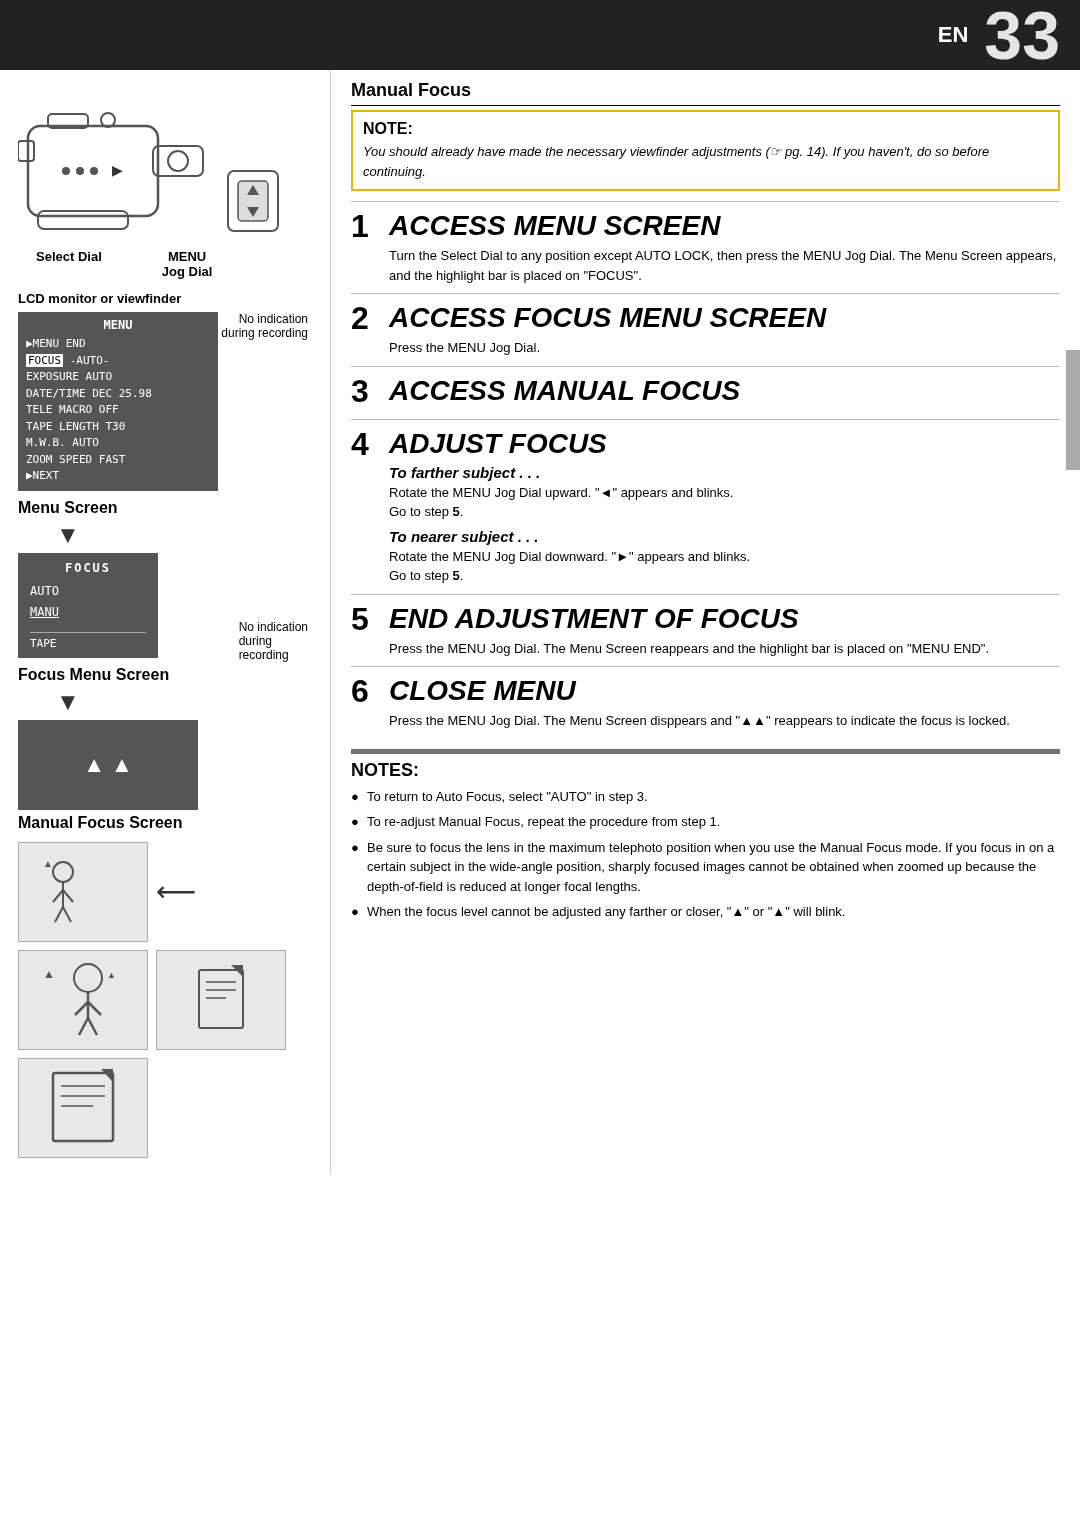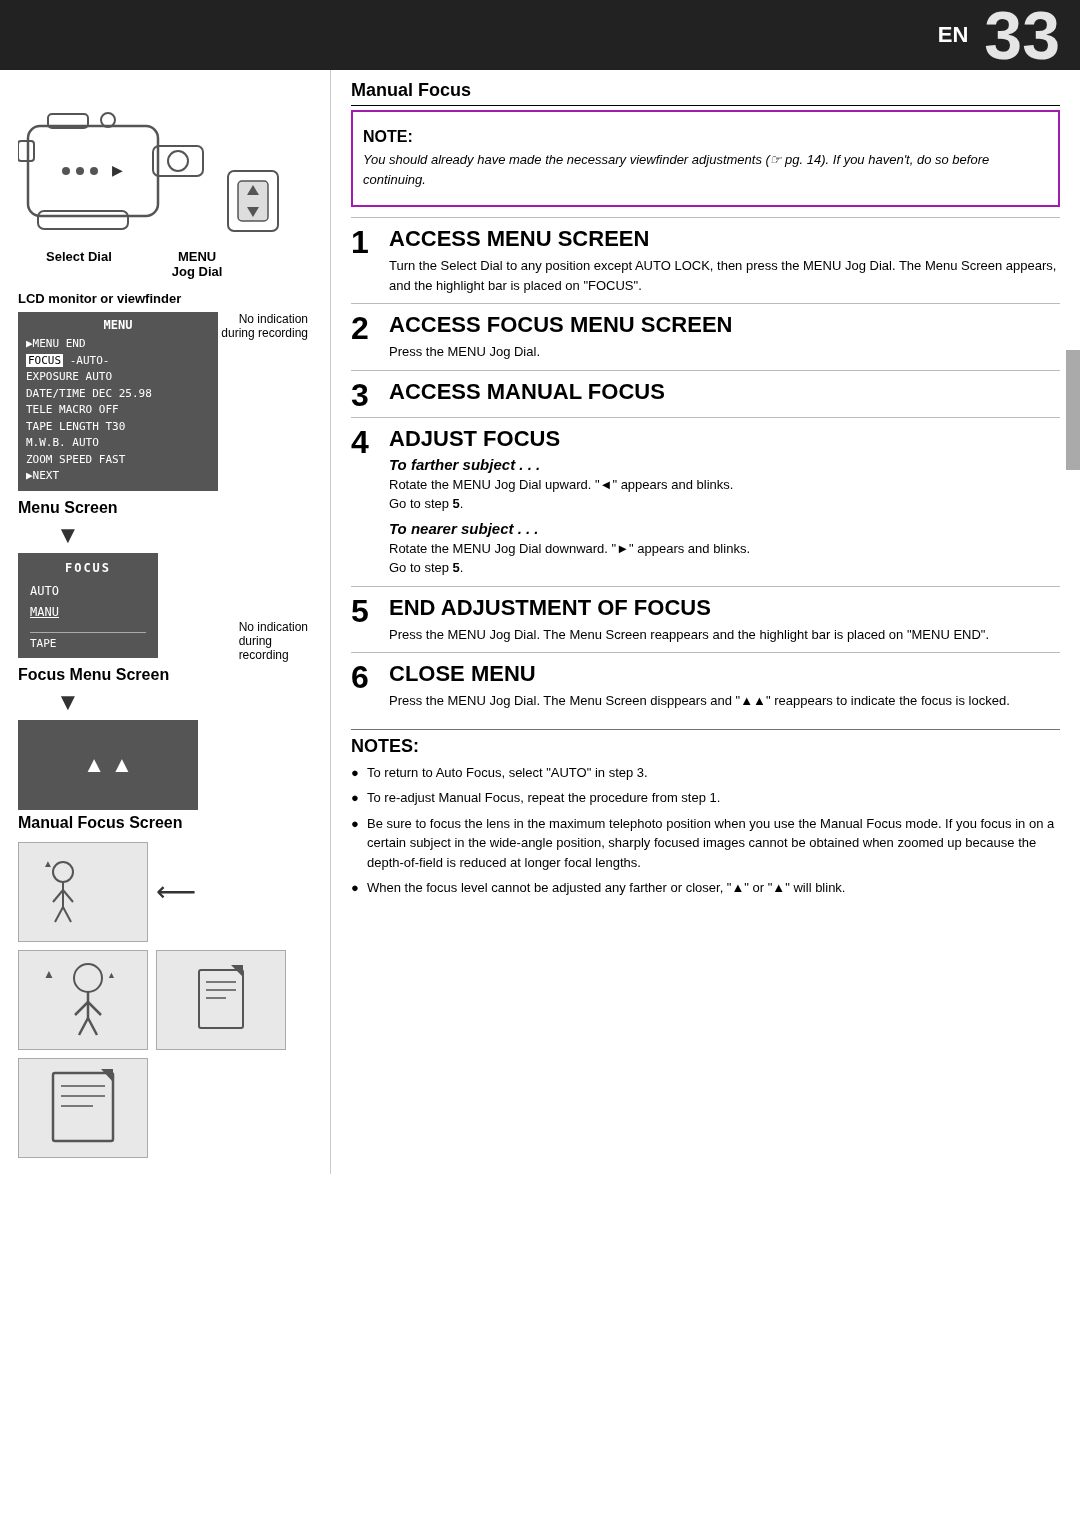--- a/index.html
+++ b/index.html
@@ -56,21 +56,21 @@
       display: flex;
       align-items: flex-end;
       gap: 10px;
       margin-bottom: 8px;
     }
 
     .select-dial-labels {
       display: flex;
       gap: 60px;
       margin-bottom: 12px;
-      margin-left: 28px;
+      margin-left: 18px;
     }
     .select-dial-labels span {
       font-size: 13px;
       font-weight: bold;
     }
 
     .section-title-small {
       font-size: 13px;
       font-weight: bold;
       margin-bottom: 6px;
@@ -195,22 +195,22 @@
 
     .manual-focus-title {
       font-size: 18px;
       font-weight: bold;
       margin-bottom: 4px;
       padding-bottom: 4px;
       border-bottom: 1px solid #000;
     }
 
     .note-box {
-      border: 2px solid #a21caf;
-      padding: 16px 10px;
+      border: 2px solid #eab308;
+      padding: 8px 10px;
       margin-bottom: 10px;
     }
     .note-title {
       font-size: 16px;
       font-weight: bold;
       margin-bottom: 4px;
     }
     .note-body {
       font-style: italic;
       font-size: 13px;
@@ -230,40 +230,41 @@
       min-width: 30px;
       line-height: 1;
       padding-top: 8px;
       font-family: Arial, sans-serif;
     }
     .step-content {
       flex: 1;
       padding: 8px 0;
     }
     .step-heading {
-      font-size: 22px;
+      font-size: 28px;
       font-weight: bold;
       font-family: Arial, sans-serif;
       margin-bottom: 4px;
       text-transform: uppercase;
+      font-style: italic;
     }
     .step-body {
       font-size: 13px;
       line-height: 1.5;
     }
     .step-body-italic {
       font-size: 15px;
       font-style: italic;
       font-weight: bold;
       margin-bottom: 2px;
     }
 
     .notes-section {
       margin-top: 10px;
-      border-top: 1px solid #737373;
+      border-top: 5px solid #737373;
       padding-top: 6px;
     }
     .notes-title {
       font-size: 18px;
       font-weight: bold;
       margin-bottom: 6px;
     }
     .notes-list {
       list-style: none;
       padding: 0;

